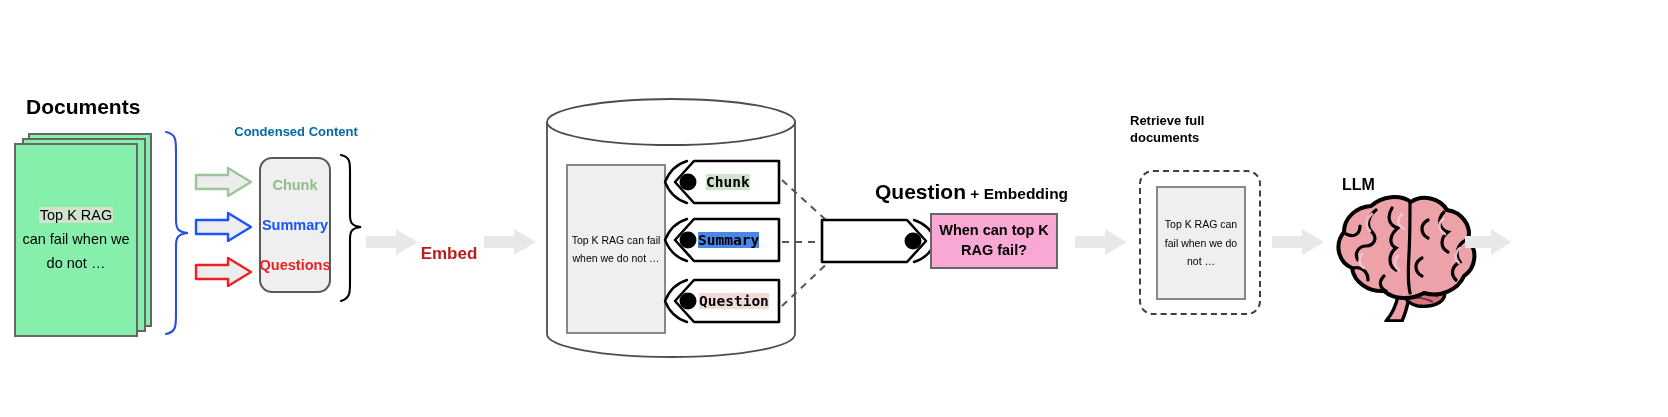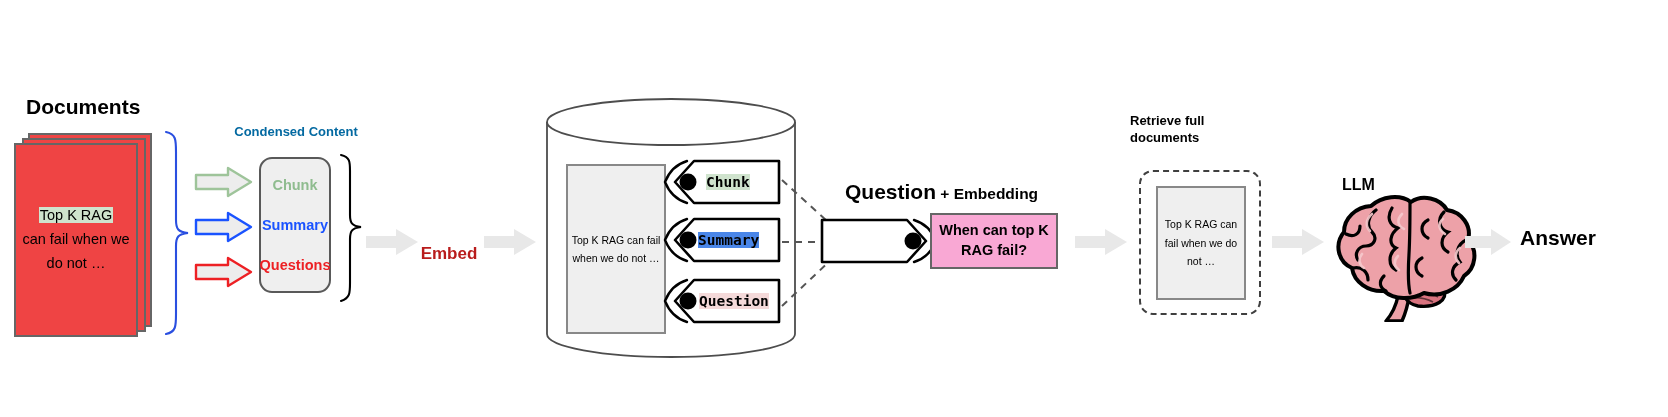--- a/index.html
+++ b/index.html
@@ -27,21 +27,21 @@
     line-height: 1.22;
     white-space: pre-line;
   }
 
   
   #documents-title {
     left: 26px; top: 94px; width: 150px;
     font-size: 21px; font-weight: bold; color: #000; text-align: left;
   }
   .doc-sheet {
-    background: #ef4444;
+    background: #86efac;
     border: 2px solid #666666;
     box-sizing: border-box;
   }
   #doc-sheet-3 { left: 28px; top: 133px; width: 124px; height: 194px; }
   #doc-sheet-2 { left: 22px; top: 138px; width: 124px; height: 194px; }
   #doc-sheet-1 {
     left: 14px; top: 143px; width: 124px; height: 194px;
     display: flex; align-items: center; justify-content: center;
   }
   #doc-sheet-1 .doc-text {
@@ -104,21 +104,21 @@
     color: #000;
     white-space: nowrap;
     letter-spacing: 0px;
   }
   .tag-chunk-bg    { background: #cfe3cd; }
   .tag-summary-bg  { background: #4a86e8; }
   .tag-question-bg { background: #f4d9d9; }
 
   
   #question-title {
-    left: 845px; top: 180px; width: 200px;
+    left: 875px; top: 180px; width: 200px;
     font-size: 19px; color: #000; text-align: left; white-space: nowrap;
   }
   #question-title .q-big { font-size: 21px; font-weight: bold; }
   #question-title .q-small { font-size: 15.5px; font-weight: bold; }
   #question-box {
     left: 930px; top: 213px; width: 128px; height: 56px;
     background: #f9a8d4; border: 2px solid #666666; box-sizing: border-box;
     display: flex; align-items: center; justify-content: center;
   }
   #question-box .qb-text {
@@ -333,15 +333,14 @@
       <path d="M144 56 C139 60, 138 66, 143 71"></path>
       <path d="M46 62 C42 67, 43 73, 48 76"></path>
       <path d="M82 64 C77 69, 78 75, 83 78"></path>
     </g>
   </svg>
 
   <svg class="abs gray-arrow" style="left:1465px; top:229px;" width="46" height="26" viewBox="0 0 46 26">
     <path d="M0 7 H26 V0 L46 13 L26 26 V19 H0 Z" fill="#e8e8e8"></path>
   </svg>
 
-  <div class="abs lbl" id="answer-label">Answer</div>
 
 </div>
 
 </body></html>

